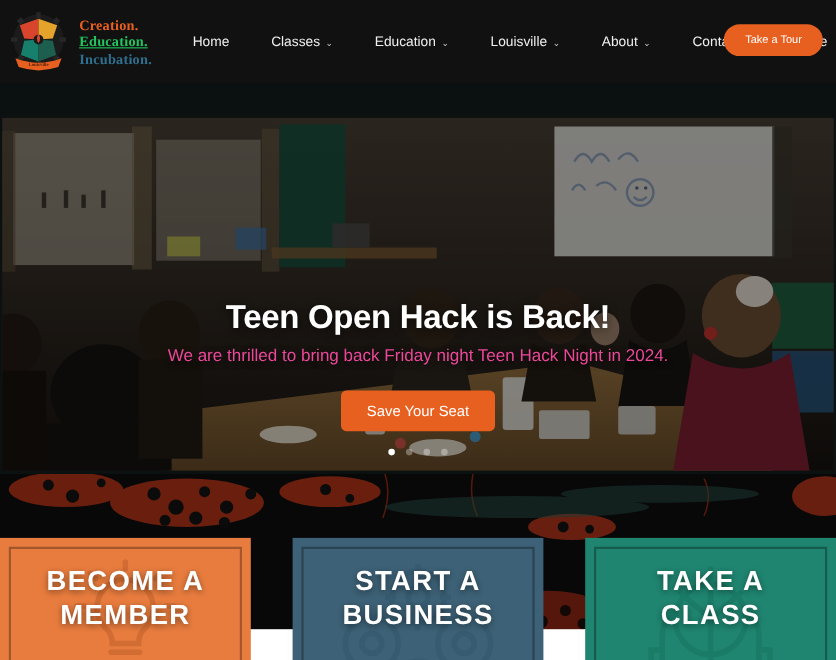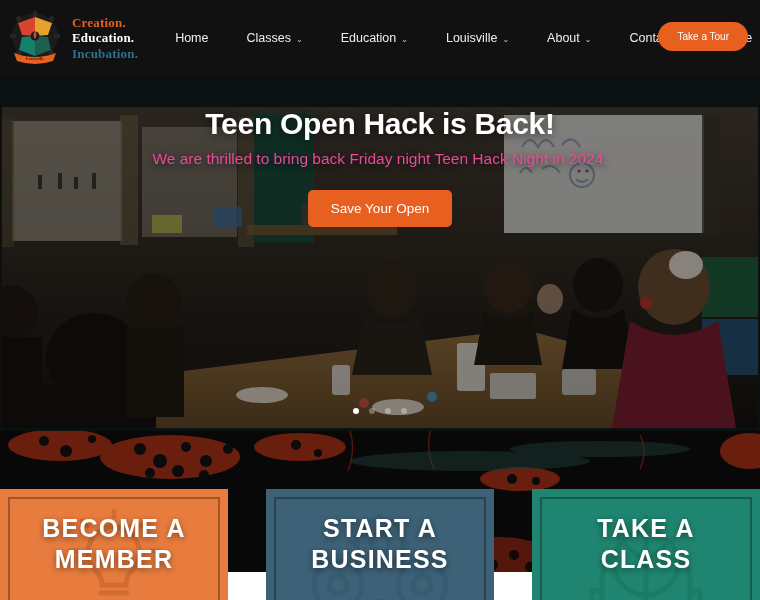--- a/index.html
+++ b/index.html
@@ -9,21 +9,21 @@
   
   .header{
     position:absolute; top:0; left:0; width:760px; height:76px;
     background:#111111; display:flex; z-index:30;
   }
   .brand{ display:flex; align-items:center; padding-left:8px; }
   .logo-mark{ position:relative; width:54px; height:54px; flex:none; }
   .logo-words{ margin-left:10px; line-height:1.18; }
   .logo-words div{ font-family:"Liberation Serif", serif; font-weight:bold; font-size:13px; letter-spacing:.2px; }
   .lw-creation{ color:#e8601f; }
-  .lw-education{ color:#ffffff; }
+  .lw-education{ color:#22c55e;text-decoration:underline; }
   .lw-incubation{ color:#2f6f8f; }
 
   .nav{ display:flex; align-items:center; margin-left:26px; gap:16px; }
   .nav-item{
     color:#efefef; font-size:12.5px; padding:6px 11px; white-space:nowrap;
     display:flex; align-items:center; gap:5px; cursor:pointer;
   }
   .nav-item .caret{ font-size:8px; color:#cfcfcf; position:relative; top:1px; }
   .search-btn{ margin-left:2px; width:22px; height:22px; display:flex; align-items:center; justify-content:center; cursor:pointer;}
   .tour-btn{
@@ -35,21 +35,21 @@
   
   .hero-band{ position:absolute; top:76px; left:0; width:760px; height:355px; background:#0b1110; }
   .hero{
     position:absolute; top:107px; left:2px; width:756px; height:321px;
     overflow:hidden; background:#1b1410;
   }
   .hero-photo{ position:absolute; inset:0; }
   .hero-scrim{ position:absolute; inset:0; background:rgba(0,0,0,.42); }
   .hero-copy{
     position:absolute; inset:0; display:flex; flex-direction:column;
-    align-items:center; justify-content:flex-start; padding-bottom:36px; z-index:5;
+    align-items:center; justify-content:flex-end; padding-bottom:36px; z-index:5;
   }
   .hero-title{
     color:#ffffff; font-size:30px; font-weight:bold; letter-spacing:-.3px;
     text-shadow:0 2px 8px rgba(0,0,0,.6);
   }
   .hero-sub{
     color:#ec4899; font-size:15.5px; margin-top:9px;
     text-shadow:0 2px 7px rgba(0,0,0,.65);
   }
   .hero-cta{
@@ -252,21 +252,21 @@
         <ellipse cx="10" cy="206" rx="26" ry="28" fill="#231b15"></ellipse>
         <rect x="-16" y="230" width="56" height="90" fill="#17120f"></rect>
       </g>
     </svg>
   </div>
   <div class="hero-scrim"></div>
 
   <div class="hero-copy">
     <div class="hero-title">Teen Open Hack is Back!</div>
     <div class="hero-sub">We are thrilled to bring back Friday night Teen Hack Night in 2024.</div>
-    <button class="hero-cta">Save Your Open</button>
+    <button class="hero-cta">Save Your Seat</button>
   </div>
 
   <div class="dots">
     <span class="dot on"></span>
     <span class="dot"></span>
     <span class="dot"></span>
     <span class="dot"></span>
   </div>
 </div>
 

